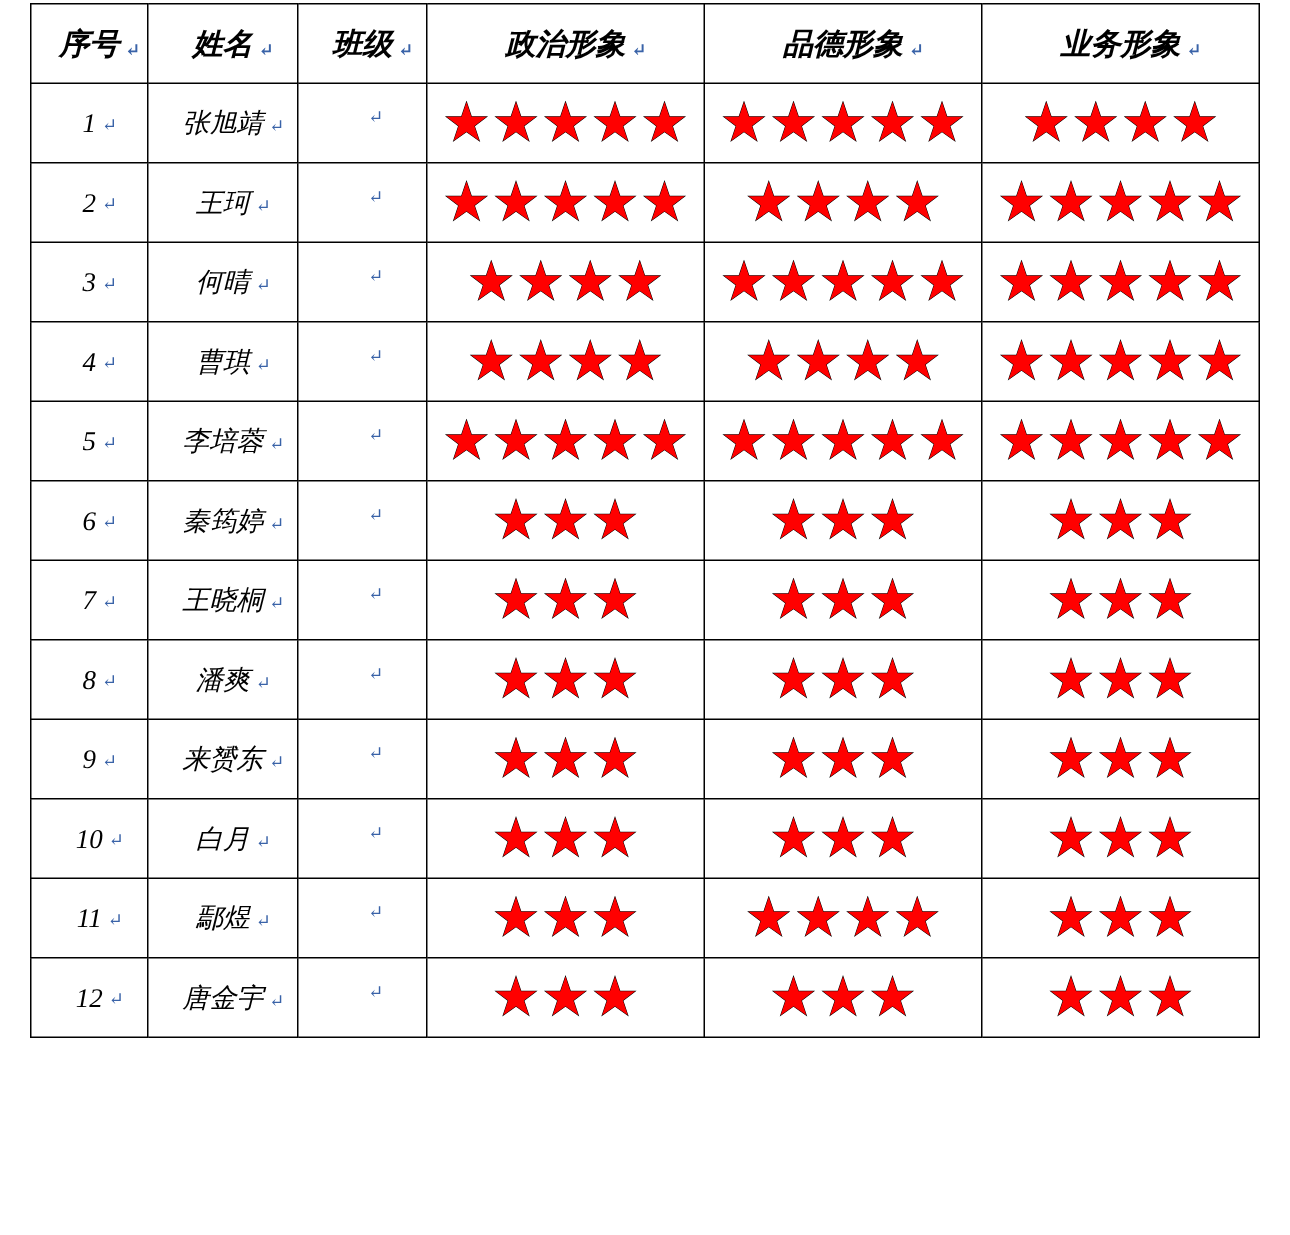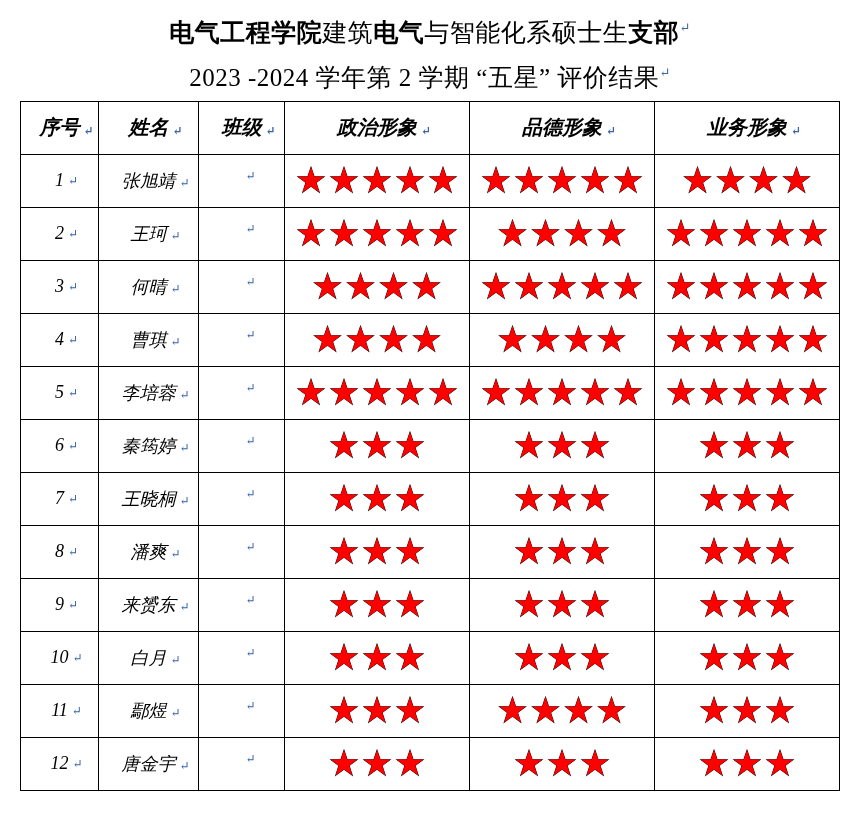--- a/index.html
+++ b/index.html
@@ -107,28 +107,20 @@
     bottom: 2px;
     color: #3a63a8;
     font-size: 12px;
   }
 </style>
 </head>
 <body>
 
 <div class="page">
 
-  <div class="title-block">
-    <div class="title-line">
-      <span id="title1"><span>电气工程学院</span><span class="normal">建筑</span><span>电气</span><span class="normal">与智能化系硕士生</span><span>支部</span></span><span class="mark">↵</span>
-    </div>
-    <div class="title-line">
-      <span class="normal">2023 -2024 学年第 2 学期 “五星” 评价结果</span><span class="mark">↵</span>
-    </div>
-  </div>
 
   <table class="grade-table">
     <colgroup>
       <col class="col-no">
       <col class="col-name">
       <col class="col-class">
       <col class="col-star">
       <col class="col-star">
       <col class="col-star">
     </colgroup>

